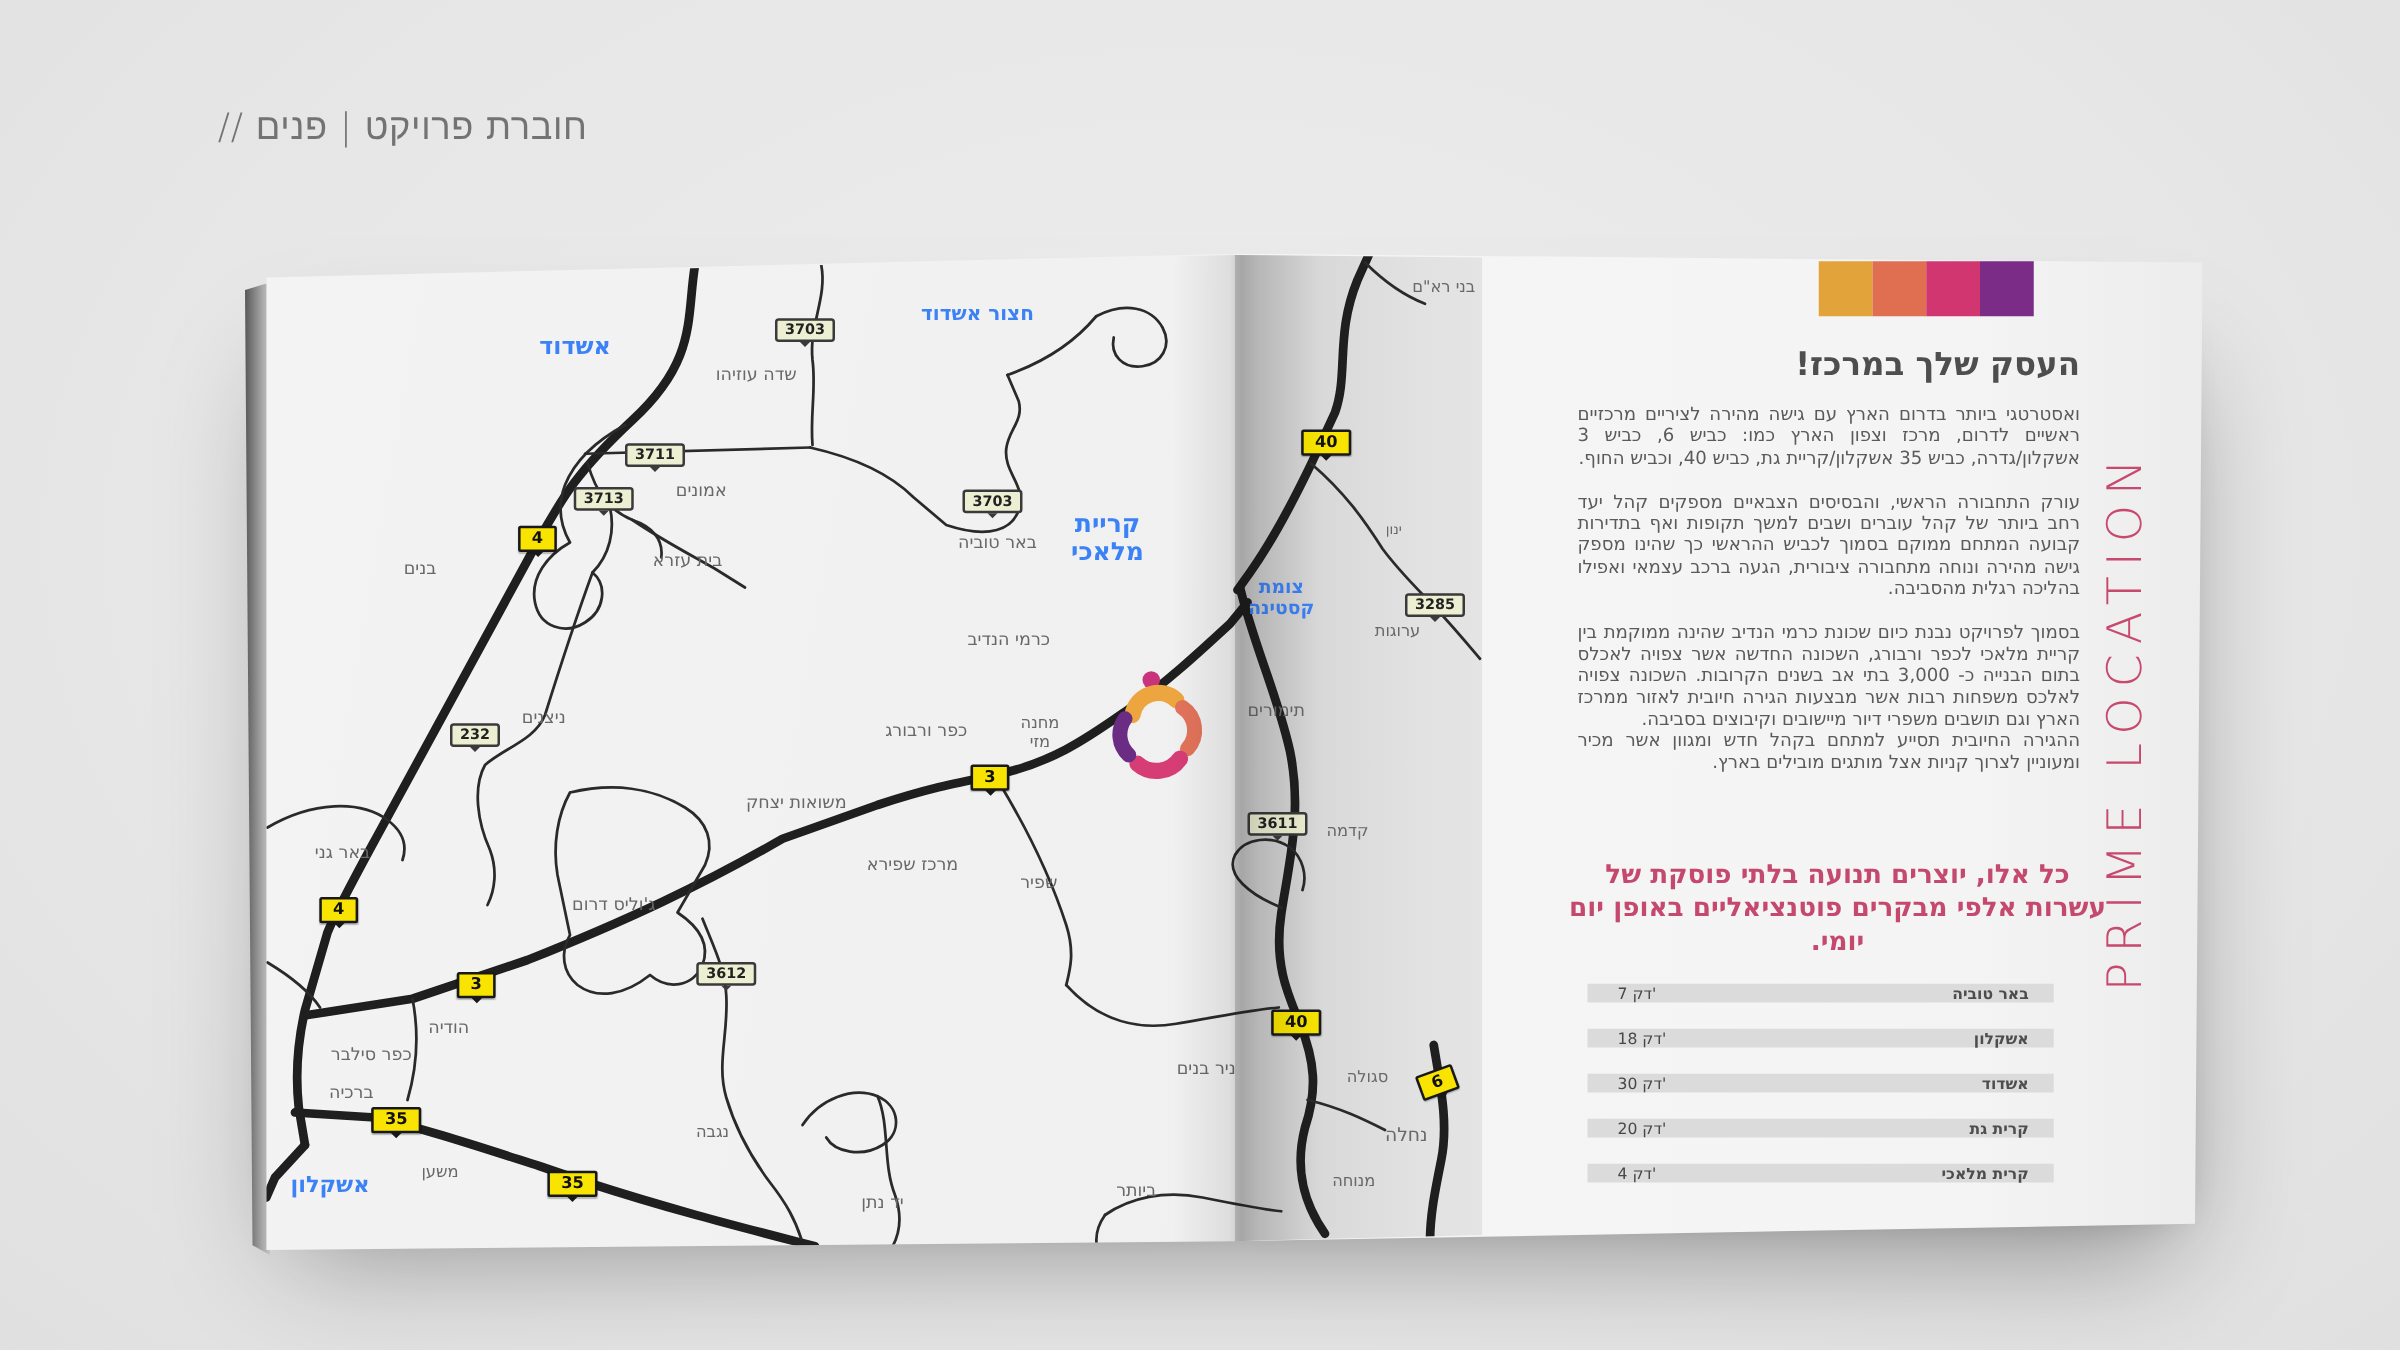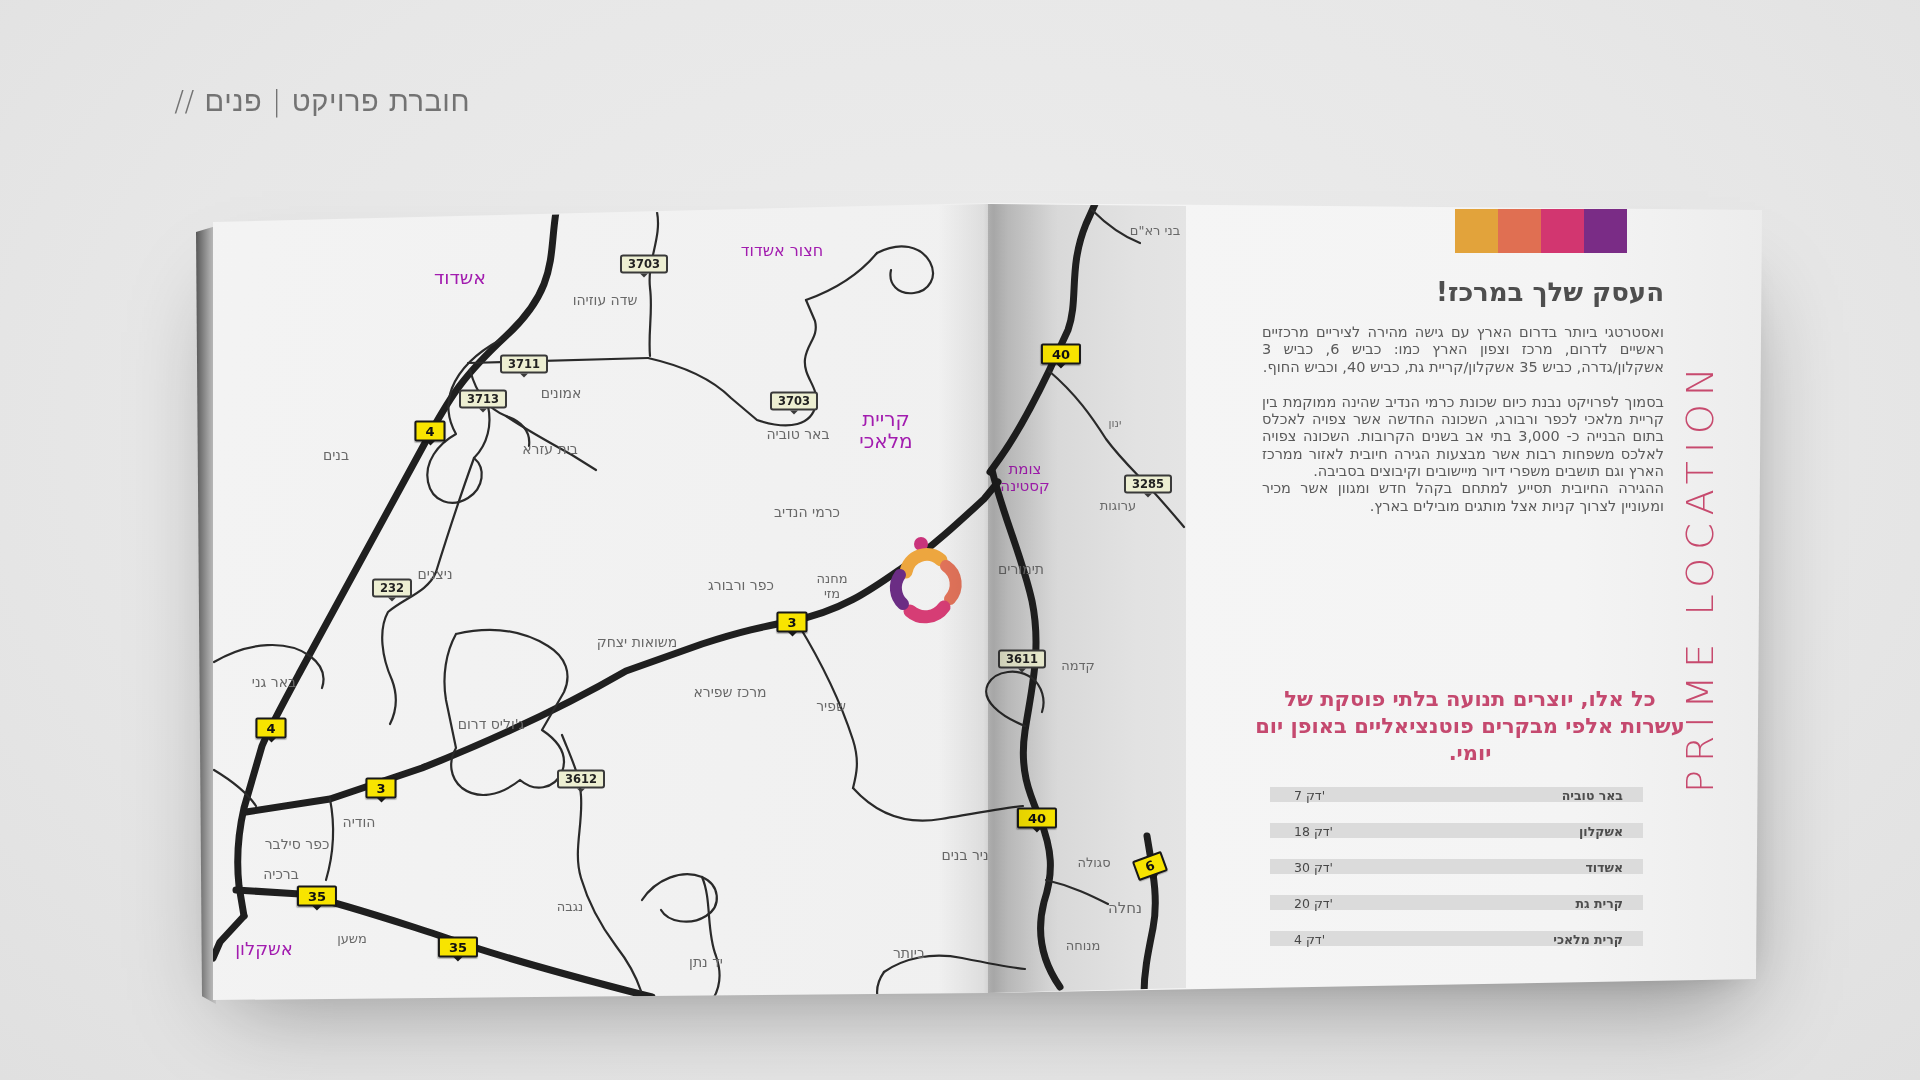--- a/index.html
+++ b/index.html
@@ -51,21 +51,21 @@
     position:absolute;left:938px;top:200px;width:120px;height:800px;pointer-events:none;
     background:linear-gradient(90deg,rgba(0,0,0,0) 0%,rgba(0,0,0,.08) 38%,rgba(0,0,0,.17) 46%,rgba(0,0,0,.10) 58%,rgba(0,0,0,0) 100%);
   }
   svg.roads{position:absolute;left:0;top:0;}
 
   .map-label{
     position:absolute;transform:translate(-50%,-50%);
     color:#686868;white-space:pre-line;text-align:center;line-height:1.12;
     direction:rtl;
   }
-  .map-label.bold{color:#a21caf;font-weight:normal;}
+  .map-label.bold{color:#3b82f6;font-weight:bold;}
 
   .badge{
     position:absolute;transform:translate(-50%,-50%);
     font-weight:bold;text-align:center;
   }
   .badge .tip{
     position:absolute;left:50%;bottom:-6px;transform:translateX(-50%);
     width:0;height:0;border:5px solid transparent;border-bottom:0;
   }
   .badge.major{
@@ -222,37 +222,38 @@
       <div class="badge major" style="left: 381px; top: 788px;">3<span class="tip"></span></div>
       <div class="badge major" style="left: 317px; top: 896px;">35<span class="tip"></span></div>
       <div class="badge major" style="left: 458px; top: 947px;">35<span class="tip"></span></div>
       <div class="badge major" style="left: 1061px; top: 354px;">40<span class="tip"></span></div>
       <div class="badge major" style="left: 1037px; top: 818px;">40<span class="tip"></span></div>
       <div class="badge major" style="left: 1150px; top: 866px; transform: translate(-50%, -50%) rotate(-20deg);">6<span class="tip"></span></div>
       <div class="badge minor" style="left: 644px; top: 264px;">3703<span class="tip"></span></div>
       <div class="badge minor" style="left: 524px; top: 364px;">3711<span class="tip"></span></div>
       <div class="badge minor" style="left: 483px; top: 399px;">3713<span class="tip"></span></div>
       <div class="badge minor" style="left: 794px; top: 401px;">3703<span class="tip"></span></div>
-      <div class="badge minor" style="left: 380px; top: 588px; margin-left: 12px;">232<span class="tip"></span></div>
+      <div class="badge minor" style="left: 380px; top: 588px;">232<span class="tip"></span></div>
       <div class="badge minor" style="left: 1148px; top: 484px;">3285<span class="tip"></span></div>
       <div class="badge minor" style="left: 581px; top: 779px;">3612<span class="tip"></span></div>
       <div class="badge minor" style="left: 1022px; top: 659px;">3611<span class="tip"></span></div>
     </div>
   <div class="fold-overlay"></div>
 </div>
 
 <div class="abs squares" id="squares">
     <div class="square" style="background: rgb(226, 163, 59);"></div>
     <div class="square" style="background: rgb(224, 111, 82);"></div>
     <div class="square" style="background: rgb(210, 54, 112);"></div>
     <div class="square" style="background: rgb(122, 44, 134);"></div>
   </div>
 <div class="abs heading">העסק שלך במרכז!</div>
 <div class="abs body-text" id="body-text">
     <p style="margin-top: 0px;">ואסטרטגי ביותר בדרום הארץ עם גישה מהירה לציריים מרכזיים ראשיים לדרום, מרכז וצפון הארץ כמו: כביש 6, כביש 3 אשקלון/גדרה, כביש 35 אשקלון/קריית גת, כביש 40, וכביש החוף.</p>
+    <p style="margin-top: 18px;">עורק התחבורה הראשי, והבסיסים הצבאיים מספקים קהל יעד רחב ביותר של קהל עוברים ושבים למשך תקופות ואף בתדירות קבועה המתחם ממוקם בסמוך לכביש ההראשי כך שהינו מספק גישה מהירה ונוחה מתחבורה ציבורית, הגעה ברכב עצמאי ואפילו בהליכה רגלית מהסביבה.</p>
     <p style="margin-top: 18px;">בסמוך לפרויקט נבנת כיום שכונת כרמי הנדיב שהינה ממוקמת בין קריית מלאכי לכפר ורבורג, השכונה החדשה אשר צפויה לאכלס בתום הבנייה כ- 3,000 בתי אב בשנים הקרובות. השכונה צפויה לאלכס משפחות רבות אשר מבצעות הגירה חיובית לאזור ממרכז הארץ וגם תושבים משפרי דיור מיישובים וקיבוצים בסביבה.</p>
     <p style="margin-top: 0px;">ההגירה החיובית תסייע למתחם בקהל חדש ומגוון אשר מכיר ומעוניין לצרוך קניות אצל מותגים מובילים בארץ.</p>
   </div>
 <div class="abs highlight">כל אלו, יוצרים תנועה בלתי פוסקת של עשרות אלפי מבקרים פוטנציאליים באופן יום יומי.</div>
 <div class="abs travel" id="travel-list">
     <div class="t-row" style="top: 0px;">
       <span class="t-city">באר טוביה</span>
       <span class="t-min">7 דק'</span>
     </div>
     <div class="t-row" style="top: 36px;">

